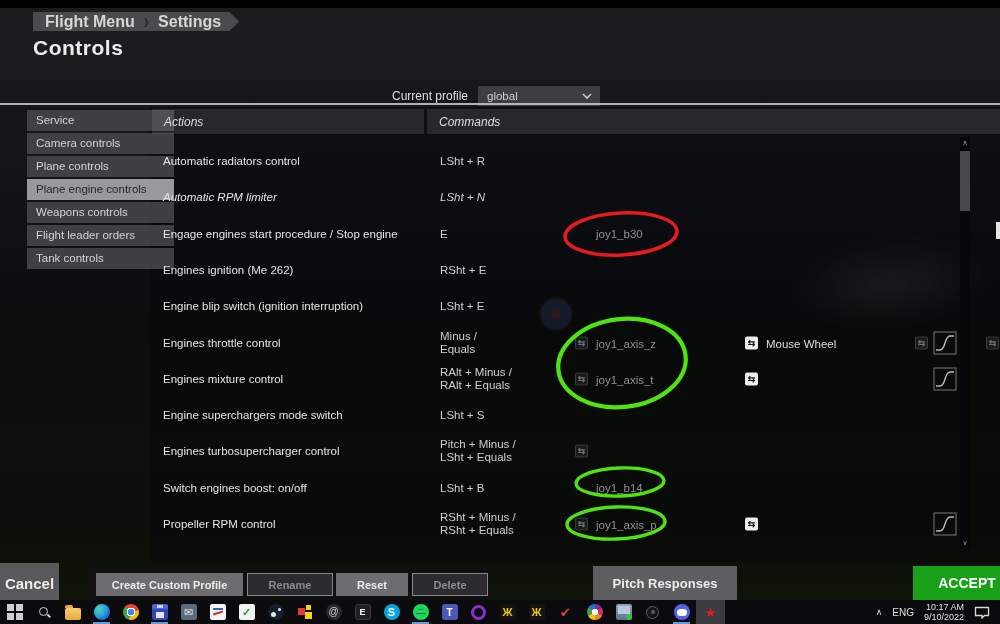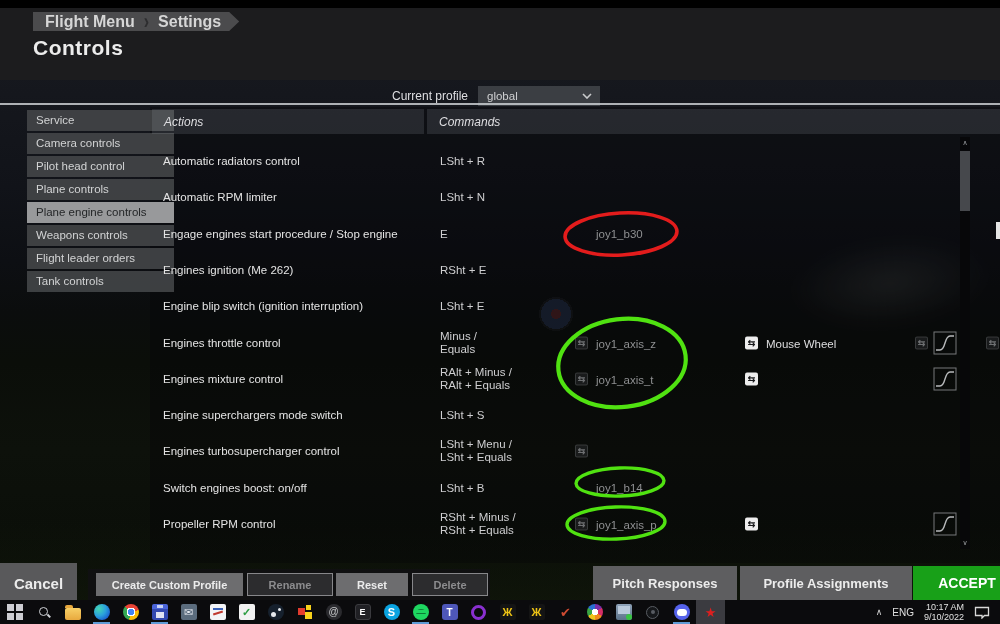--- a/index.html
+++ b/index.html
@@ -64,21 +64,21 @@
   .scroll-arrow{position:absolute;left:0;width:10px;text-align:center;color:#9da0a4;font-size:7px;cursor:pointer;}
   #scroll-up{top:2px;} #scroll-down{bottom:2px;}
   #clipped-element{position:absolute;left:996px;top:222px;width:4px;height:17px;background:#e5e5e5;}
 
   
   #annot{position:absolute;left:0;top:0;pointer-events:none;z-index:50;}
 
   
   .btn{position:absolute;display:flex;align-items:center;justify-content:center;font-weight:bold;
        color:#ececec;cursor:pointer;box-sizing:border-box;}
-  #btn-cancel{left:0;top:563px;width:77px;height:40px;background:#59595b;font-size:15px;}
+  #btn-cancel{left:0;top:563px;width:59px;height:40px;background:#59595b;font-size:15px;}
   #panel-ops{position:absolute;left:88px;top:569px;width:402px;height:31px;background:rgba(16,16,18,.92);}
   #panel-ops .btn{font-size:11px;height:23px;top:4px;}
   #btn-create{left:8px;width:147px;background:#6d6d6f;}
   #btn-rename{left:159px;width:86px;background:#2c2c2e;border:1px solid #87878a;color:#8c8c8e;}
   #btn-reset{left:248px;width:72px;background:#6d6d6f;}
   #btn-delete{left:324px;width:76px;background:#2c2c2e;border:1px solid #87878a;color:#8c8c8e;}
   #btn-pitch{left:593px;top:566px;width:144px;height:34px;background:#5e5e60;font-size:13px;}
   #btn-assign{left:740px;top:566px;width:172px;height:34px;background:#5e5e60;font-size:13px;}
   #btn-accept{left:913px;top:566px;width:108px;height:34px;background:#18a018;font-size:14px;color:#fff;}
 
@@ -165,38 +165,37 @@
       <polyline points="1,1 5,5 9,1" fill="none" stroke="#c9cacc" stroke-width="1.6"></polyline>
     </svg>
   </div>
   <div id="divider"></div>
 
   <div id="table-shade" class="deco"></div>
 
   <div id="sidebar">
       <div class="side-item">Service</div>
       <div class="side-item">Camera controls</div>
-      <div class="side-item">Pilot head control</div>
       <div class="side-item">Plane controls</div>
       <div class="side-item selected">Plane engine controls</div>
       <div class="side-item">Weapons controls</div>
       <div class="side-item">Flight leader orders</div>
       <div class="side-item">Tank controls</div>
     </div>
 
   <div class="th" id="th-actions">Actions</div>
   <div class="th" id="th-commands">Commands</div>
   <div id="rows">
       <div class="row" style="top: 143px;">
         <div class="c-action">Automatic radiators control</div>
         <div class="c-keys">
           <div>LSht + R</div>
         </div>
       </div>
-      <div class="row" style="top: 179px;">
+      <div class="row" style="top: 179px; font-style: italic;">
         <div class="c-action">Automatic RPM limiter</div>
         <div class="c-keys">
           <div>LSht + N</div>
         </div>
       </div>
       <div class="row" style="top: 216px;">
         <div class="c-action">Engage engines start procedure / Stop engine</div>
         <div class="c-keys">
           <div>E</div>
         </div>
@@ -266,21 +265,21 @@
       </div>
       <div class="row" style="top: 397px;">
         <div class="c-action">Engine superchargers mode switch</div>
         <div class="c-keys">
           <div>LSht + S</div>
         </div>
       </div>
       <div class="row" style="top: 433px;">
         <div class="c-action">Engines turbosupercharger control</div>
         <div class="c-keys">
-          <div>LSht + Menu /</div>
+          <div>Pitch + Minus /</div>
           <div>LSht + Equals</div>
         </div>
         <div class="c-bind c-joy">
           <span class="inv dim"></span>
           <span class="bindtext"></span>
         </div>
       </div>
       <div class="row" style="top: 470px;">
         <div class="c-action">Switch engines boost: on/off</div>
         <div class="c-keys">
@@ -328,21 +327,20 @@
     </svg>
 
   <div class="btn" id="btn-cancel">Cancel</div>
   <div id="panel-ops">
     <div class="btn" id="btn-create">Create Custom Profile</div>
     <div class="btn" id="btn-rename">Rename</div>
     <div class="btn" id="btn-reset">Reset</div>
     <div class="btn" id="btn-delete">Delete</div>
   </div>
   <div class="btn" id="btn-pitch">Pitch Responses</div>
-  <div class="btn" id="btn-assign">Profile Assignments</div>
   <div class="btn" id="btn-accept">ACCEPT</div>
 
   <div id="taskbar">
     <div id="tb-icons" style="display:flex;">
         <div class="tb-tile">
           <div class="tbi tbi-win"></div>
         </div>
         <div class="tb-tile">
           <div class="tbi tbi-search"></div>
         </div>

